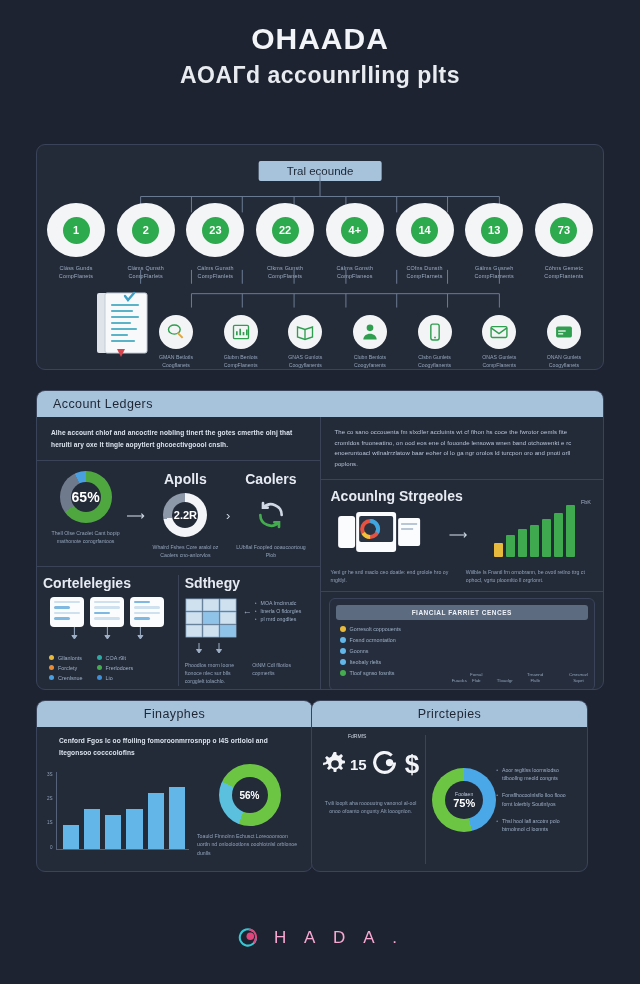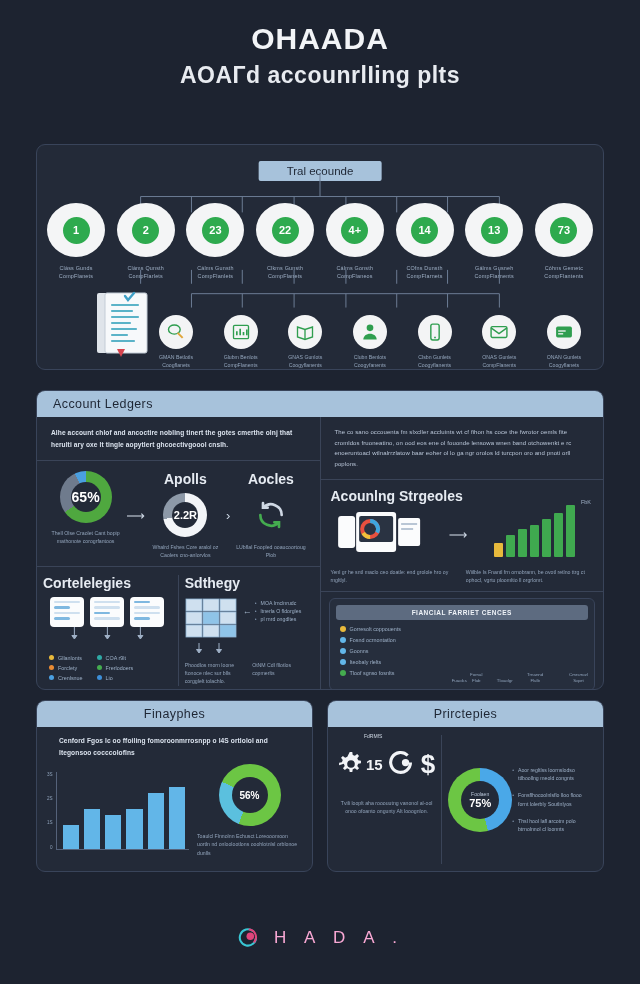--- a/index.html
+++ b/index.html
@@ -123,21 +123,21 @@
   }
   .fin-body { display: flex; margin-top: 6px; }
   .fin-legend { width: 46%; display: flex; flex-direction: column; gap: 5px; padding-left: 4px; }
   .fin-chart { flex: 1; display: flex; align-items: flex-end; gap: 3px; height: 58px; }
   .fin-chart .bar { flex: 1; display: flex; flex-direction: column; align-items: center; }
   .fin-chart .bar i { width: 100%; display: block; }
   .fin-chart .bar span { font-size: 4.4px; color: #8fa2ba; margin-top: 3px; text-align: center; line-height: 1.3; }
 
   
   .sec-bot-l { position: absolute; left: 36px; top: 700px; width: 277px; height: 172px; }
-  .sec-bot-r { position: absolute; left: 327px; top: 700px; width: 277px; height: 172px; }
+  .sec-bot-r { position: absolute; left: 311px; top: 700px; width: 277px; height: 172px; }
   .bot-body { padding: 8px 10px; height: calc(100% - 25px); }
   .bchart { display: flex; align-items: flex-end; height: 78px; }
   .yaxis { display: flex; flex-direction: column; justify-content: space-between; height: 100%; font-size: 4.6px; color: #8fa2ba; padding-right: 3px; text-align: right; }
   .bars-area { flex: 1; display: flex; align-items: flex-end; gap: 5px; border-left: 1px solid #55627a; border-bottom: 1px solid #55627a; padding: 0 4px 0 6px; height: 100%; }
   .bars-area i { flex: 1; display: block; background: #62b6e8; }
   .bullets { display: flex; flex-direction: column; gap: 9px; }
   .bullet { display: flex; gap: 4px; font-size: 5.2px; color: #9db0c7; line-height: 1.6; }
   .bullet em { font-style: normal; color: #7e90a8; }
 
   
@@ -362,21 +362,21 @@
             <div class="flow-title">Apolls</div>
             <div class="donut" style="width:44px;height:44px;margin:0 auto;background:conic-gradient(#f3f5f8 0 72%, #8d99a8 72% 100%);">
               <div class="hole" style="width:26px;height:26px;font-size:11px;">2.2R</div>
             </div>
             <div class="flow-cap">Whalrd Fshes Core aralol oz Caolers cno-anlorvlos</div>
           </div>
 
           <div class="arrow-h">›</div>
 
           <div class="flow-item">
-            <div class="flow-title">Aocles</div>
+            <div class="flow-title">Caolers</div>
             <div style="height:44px;display:flex;align-items:center;justify-content:center;">
               <svg width="32" height="32" viewBox="0 0 24 24" fill="none" stroke-width="2" stroke-linecap="round">
                 <path d="M20 12a8 8 0 0 0-13.7-5.6" stroke="#cfd8e4"></path>
                 <path d="M4 12a8 8 0 0 0 13.7 5.6" stroke="#44ac4f"></path>
                 <path d="M6 3v3.5h3.5" stroke="#cfd8e4"></path>
                 <path d="M18 21v-3.5h-3.5" stroke="#44ac4f"></path>
               </svg>
             </div>
             <div class="flow-cap">LUbflal Foopled ooaucoortoug Plob</div>
           </div>

